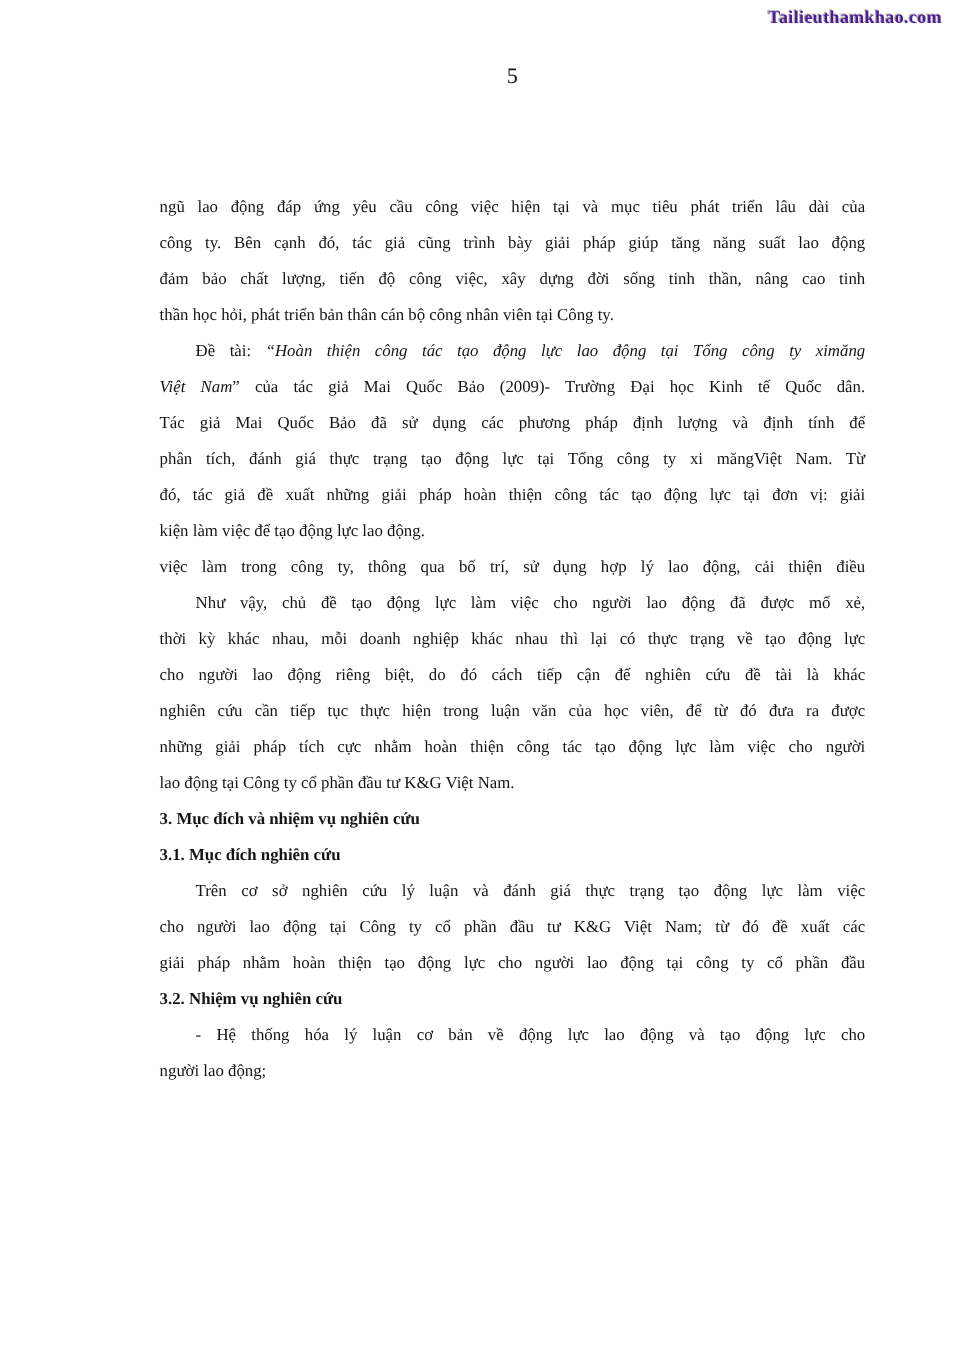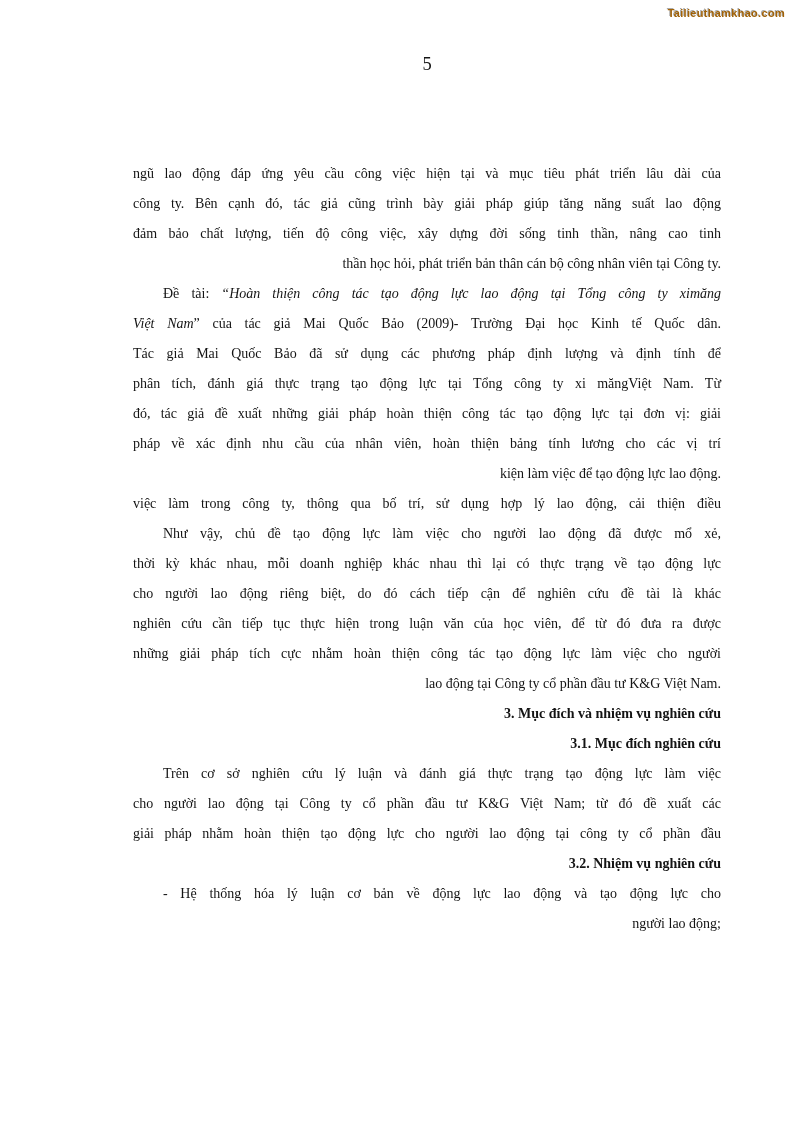--- a/index.html
+++ b/index.html
@@ -12,24 +12,24 @@
     height: 1123px;
     position: relative;
     font-family: "Liberation Serif", "DejaVu Serif", serif;
     color: #141414;
     overflow: hidden;
   }
   .watermark {
     position: absolute;
     top: 7px;
     right: 9px;
-    font-family: Liberation Sans, sans-serif;
-    font-size: 11px;
+    font-family: Liberation Serif, serif;
+    font-size: 15px;
     font-weight: bold;
-    color: #a16207;
+    color: #4c1d95;
     text-shadow: -1px -1px 0 #ababab, 1px 1px 0 #ffffff;
     letter-spacing: 0.3px;
   }
   .page-number {
     position: absolute;
     top: 52px;
     left: 133px;
     width: 588px;
     text-align: center;
     font-size: 18.5px;
@@ -39,21 +39,21 @@
     position: absolute;
     top: 127px;
     left: 133px;
     width: 588px;
     font-size: 14px;
     margin-top: 32px;
   }
   .line {
     height: 30px;
     line-height: 30px;
-    text-align: right;
+    text-align: left;
     overflow: visible;
   }
   .line.j {
     text-align: justify;
     text-align-last: justify;
     text-justify: inter-word;
   }
   .line.ind { text-indent: 30px; }
   .b  { font-weight: bold; }
   .i  { font-style: italic; }
@@ -72,21 +72,20 @@
       <div class="line j"><span>công ty. Bên cạnh đó, tác giả cũng trình bày giải pháp giúp tăng năng suất lao động</span></div>
       <div class="line j"><span>đảm bảo chất lượng, tiến độ công việc, xây dựng đời sống tinh thần, nâng cao tinh</span></div>
       <div class="line"><span>thần học hỏi, phát triển bản thân cán bộ công nhân viên tại Công ty.</span></div>
     </div>
     <div>
       <div class="line j ind"><span>Đề tài: </span><span class="i">“Hoàn thiện công tác tạo động lực lao động tại Tổng công ty ximăng</span></div>
       <div class="line j"><span class="i">Việt Nam</span><span>” của tác giả Mai Quốc Bảo (2009)- Trường Đại học Kinh tế Quốc dân.</span></div>
       <div class="line j"><span>Tác giả Mai Quốc Bảo đã sử dụng các phương pháp định lượng và định tính để</span></div>
       <div class="line j"><span>phân tích, đánh giá thực trạng tạo động lực tại Tổng công ty xi măngViệt Nam. Từ</span></div>
       <div class="line j"><span>đó, tác giả đề xuất những giải pháp hoàn thiện công tác tạo động lực tại đơn vị: giải</span></div>
-      <div class="line j"><span>pháp về xác định nhu cầu của nhân viên, hoàn thiện bảng tính lương cho các vị trí</span></div>
       <div class="line"><span>kiện làm việc để tạo động lực lao động.</span></div>
       <div class="line j"><span>việc làm trong công ty, thông qua bố trí, sử dụng hợp lý lao động, cải thiện điều</span></div>
     </div>
     <div>
       <div class="line j ind"><span>Như vậy, chủ đề tạo động lực làm việc cho người lao động đã được mổ xẻ,</span></div>
       <div class="line j"><span>thời kỳ khác nhau, mỗi doanh nghiệp khác nhau thì lại có thực trạng về tạo động lực</span></div>
       <div class="line j"><span>cho người lao động riêng biệt, do đó cách tiếp cận để nghiên cứu đề tài là khác</span></div>
       <div class="line j"><span>nghiên cứu cần tiếp tục thực hiện trong luận văn của học viên, để từ đó đưa ra được</span></div>
       <div class="line j"><span>những giải pháp tích cực nhằm hoàn thiện công tác tạo động lực làm việc cho người</span></div>
       <div class="line"><span>lao động tại Công ty cổ phần đầu tư K&amp;G Việt Nam.</span></div>

